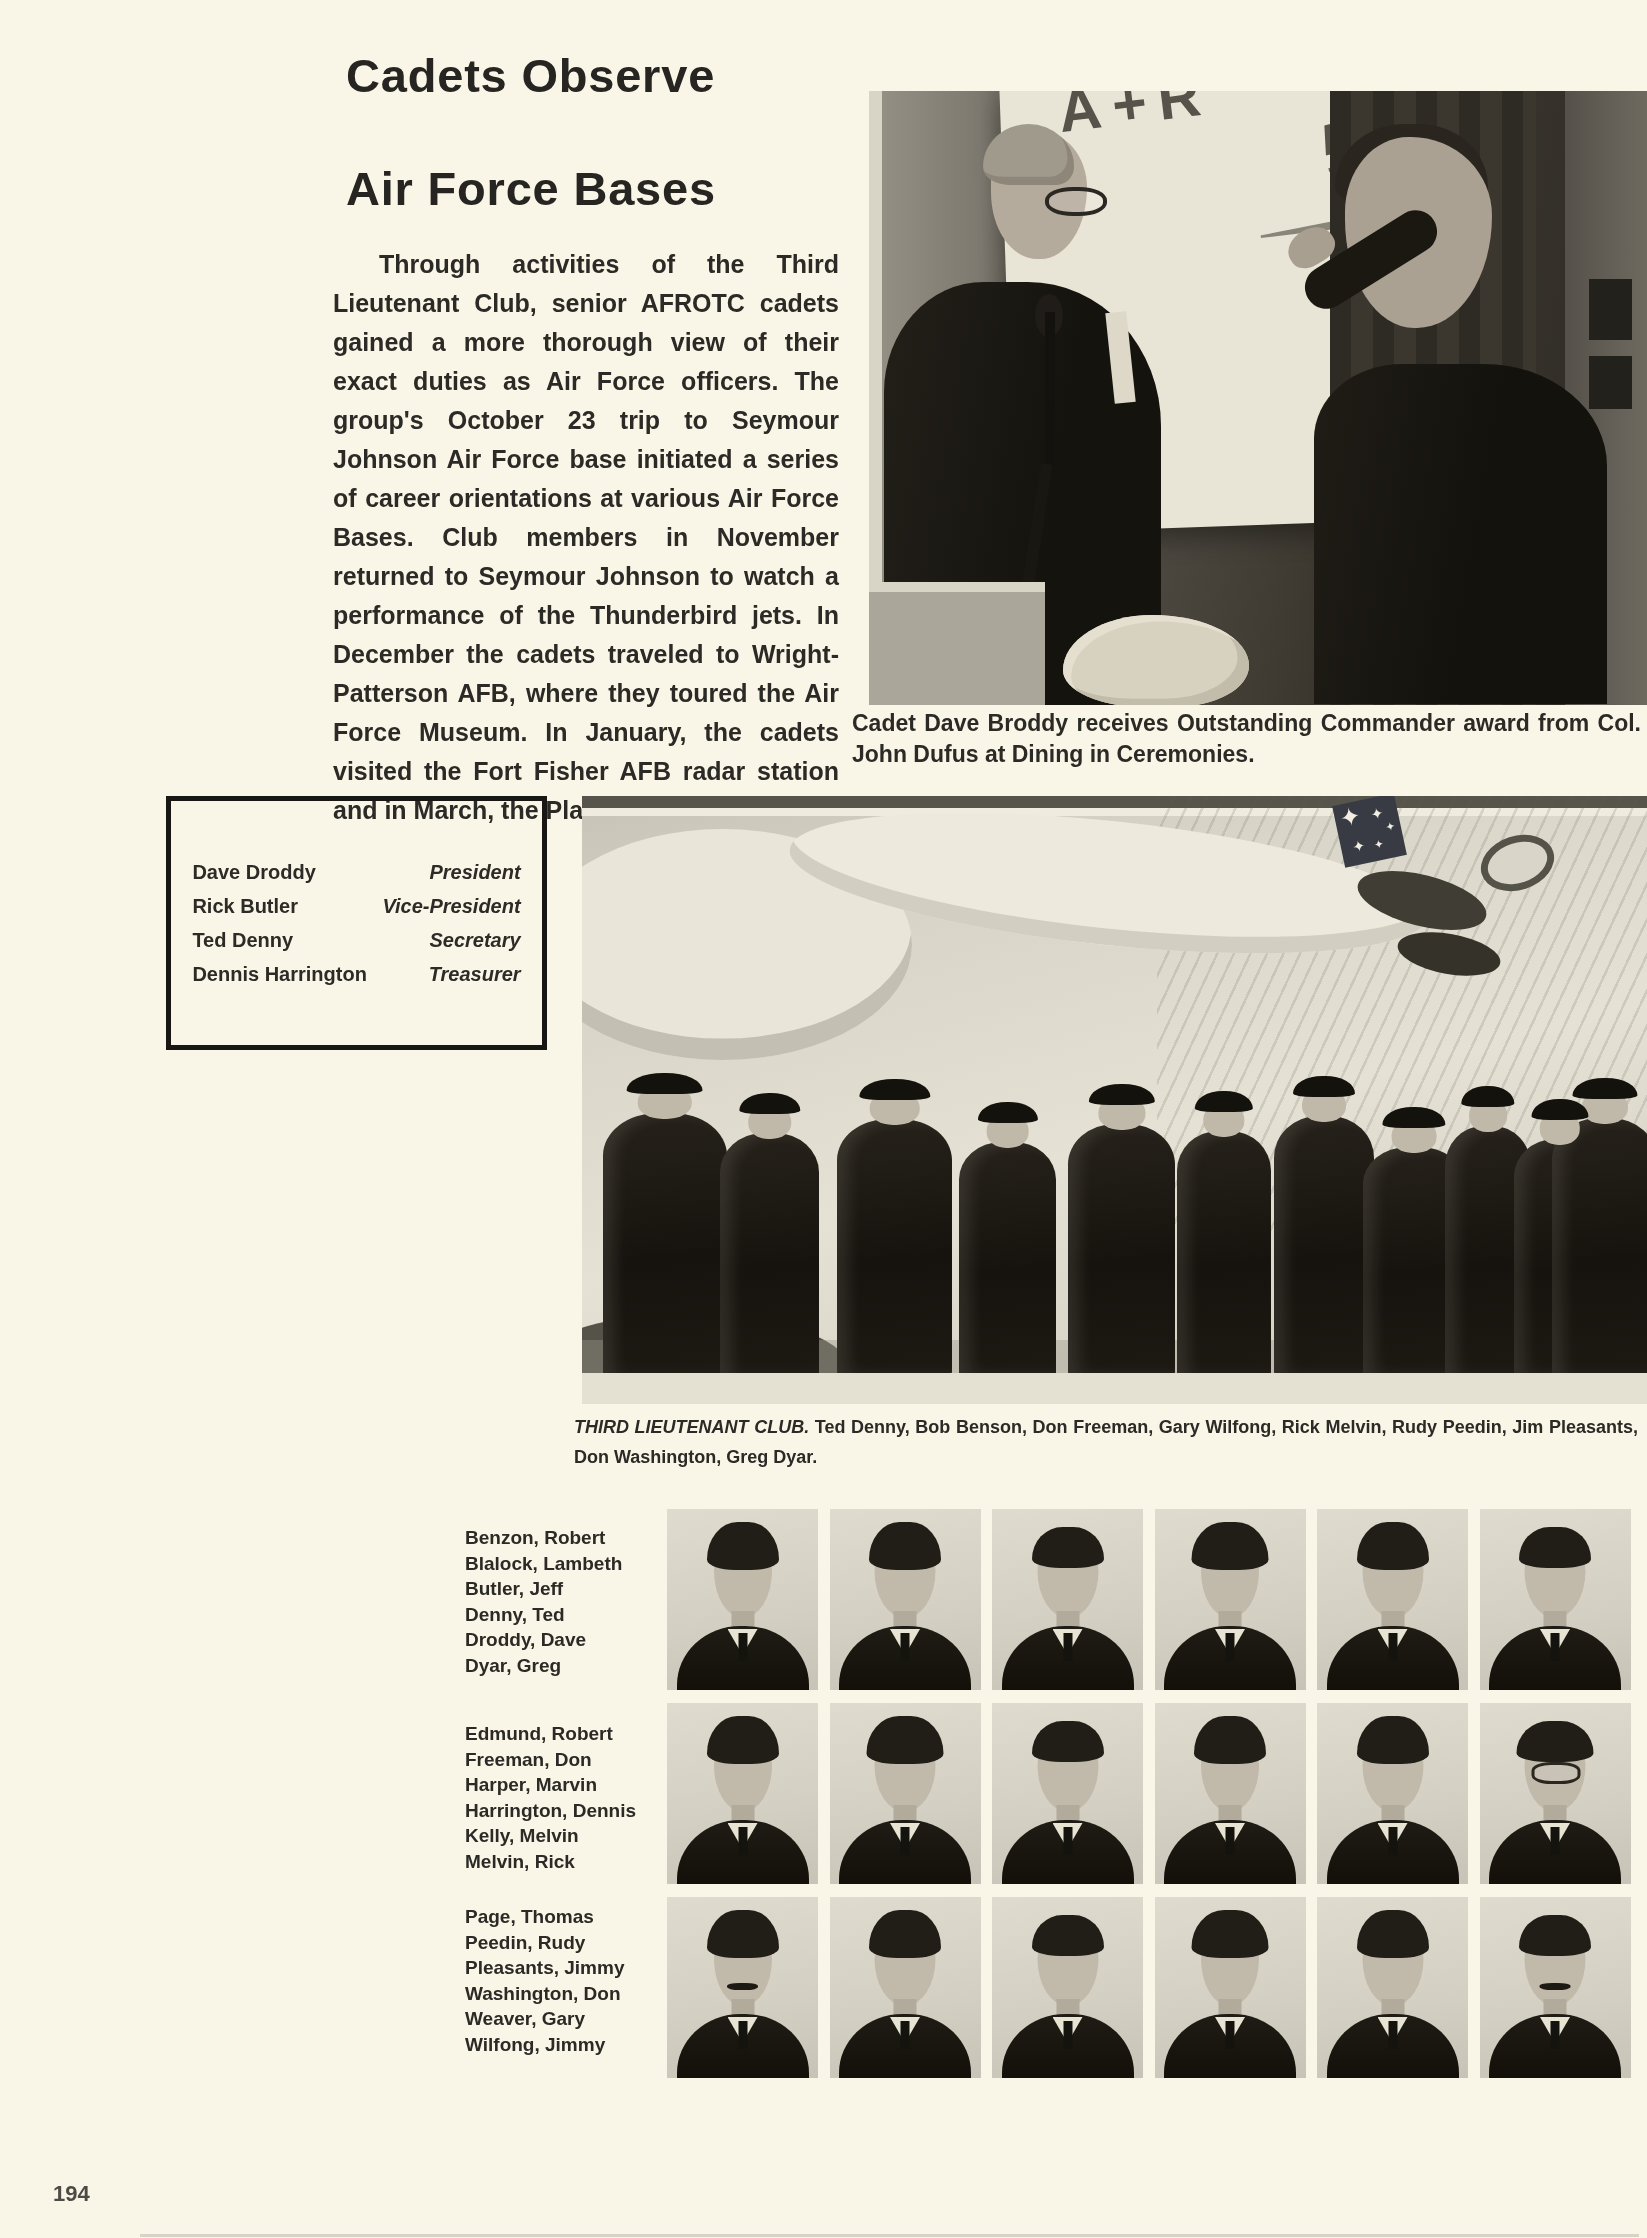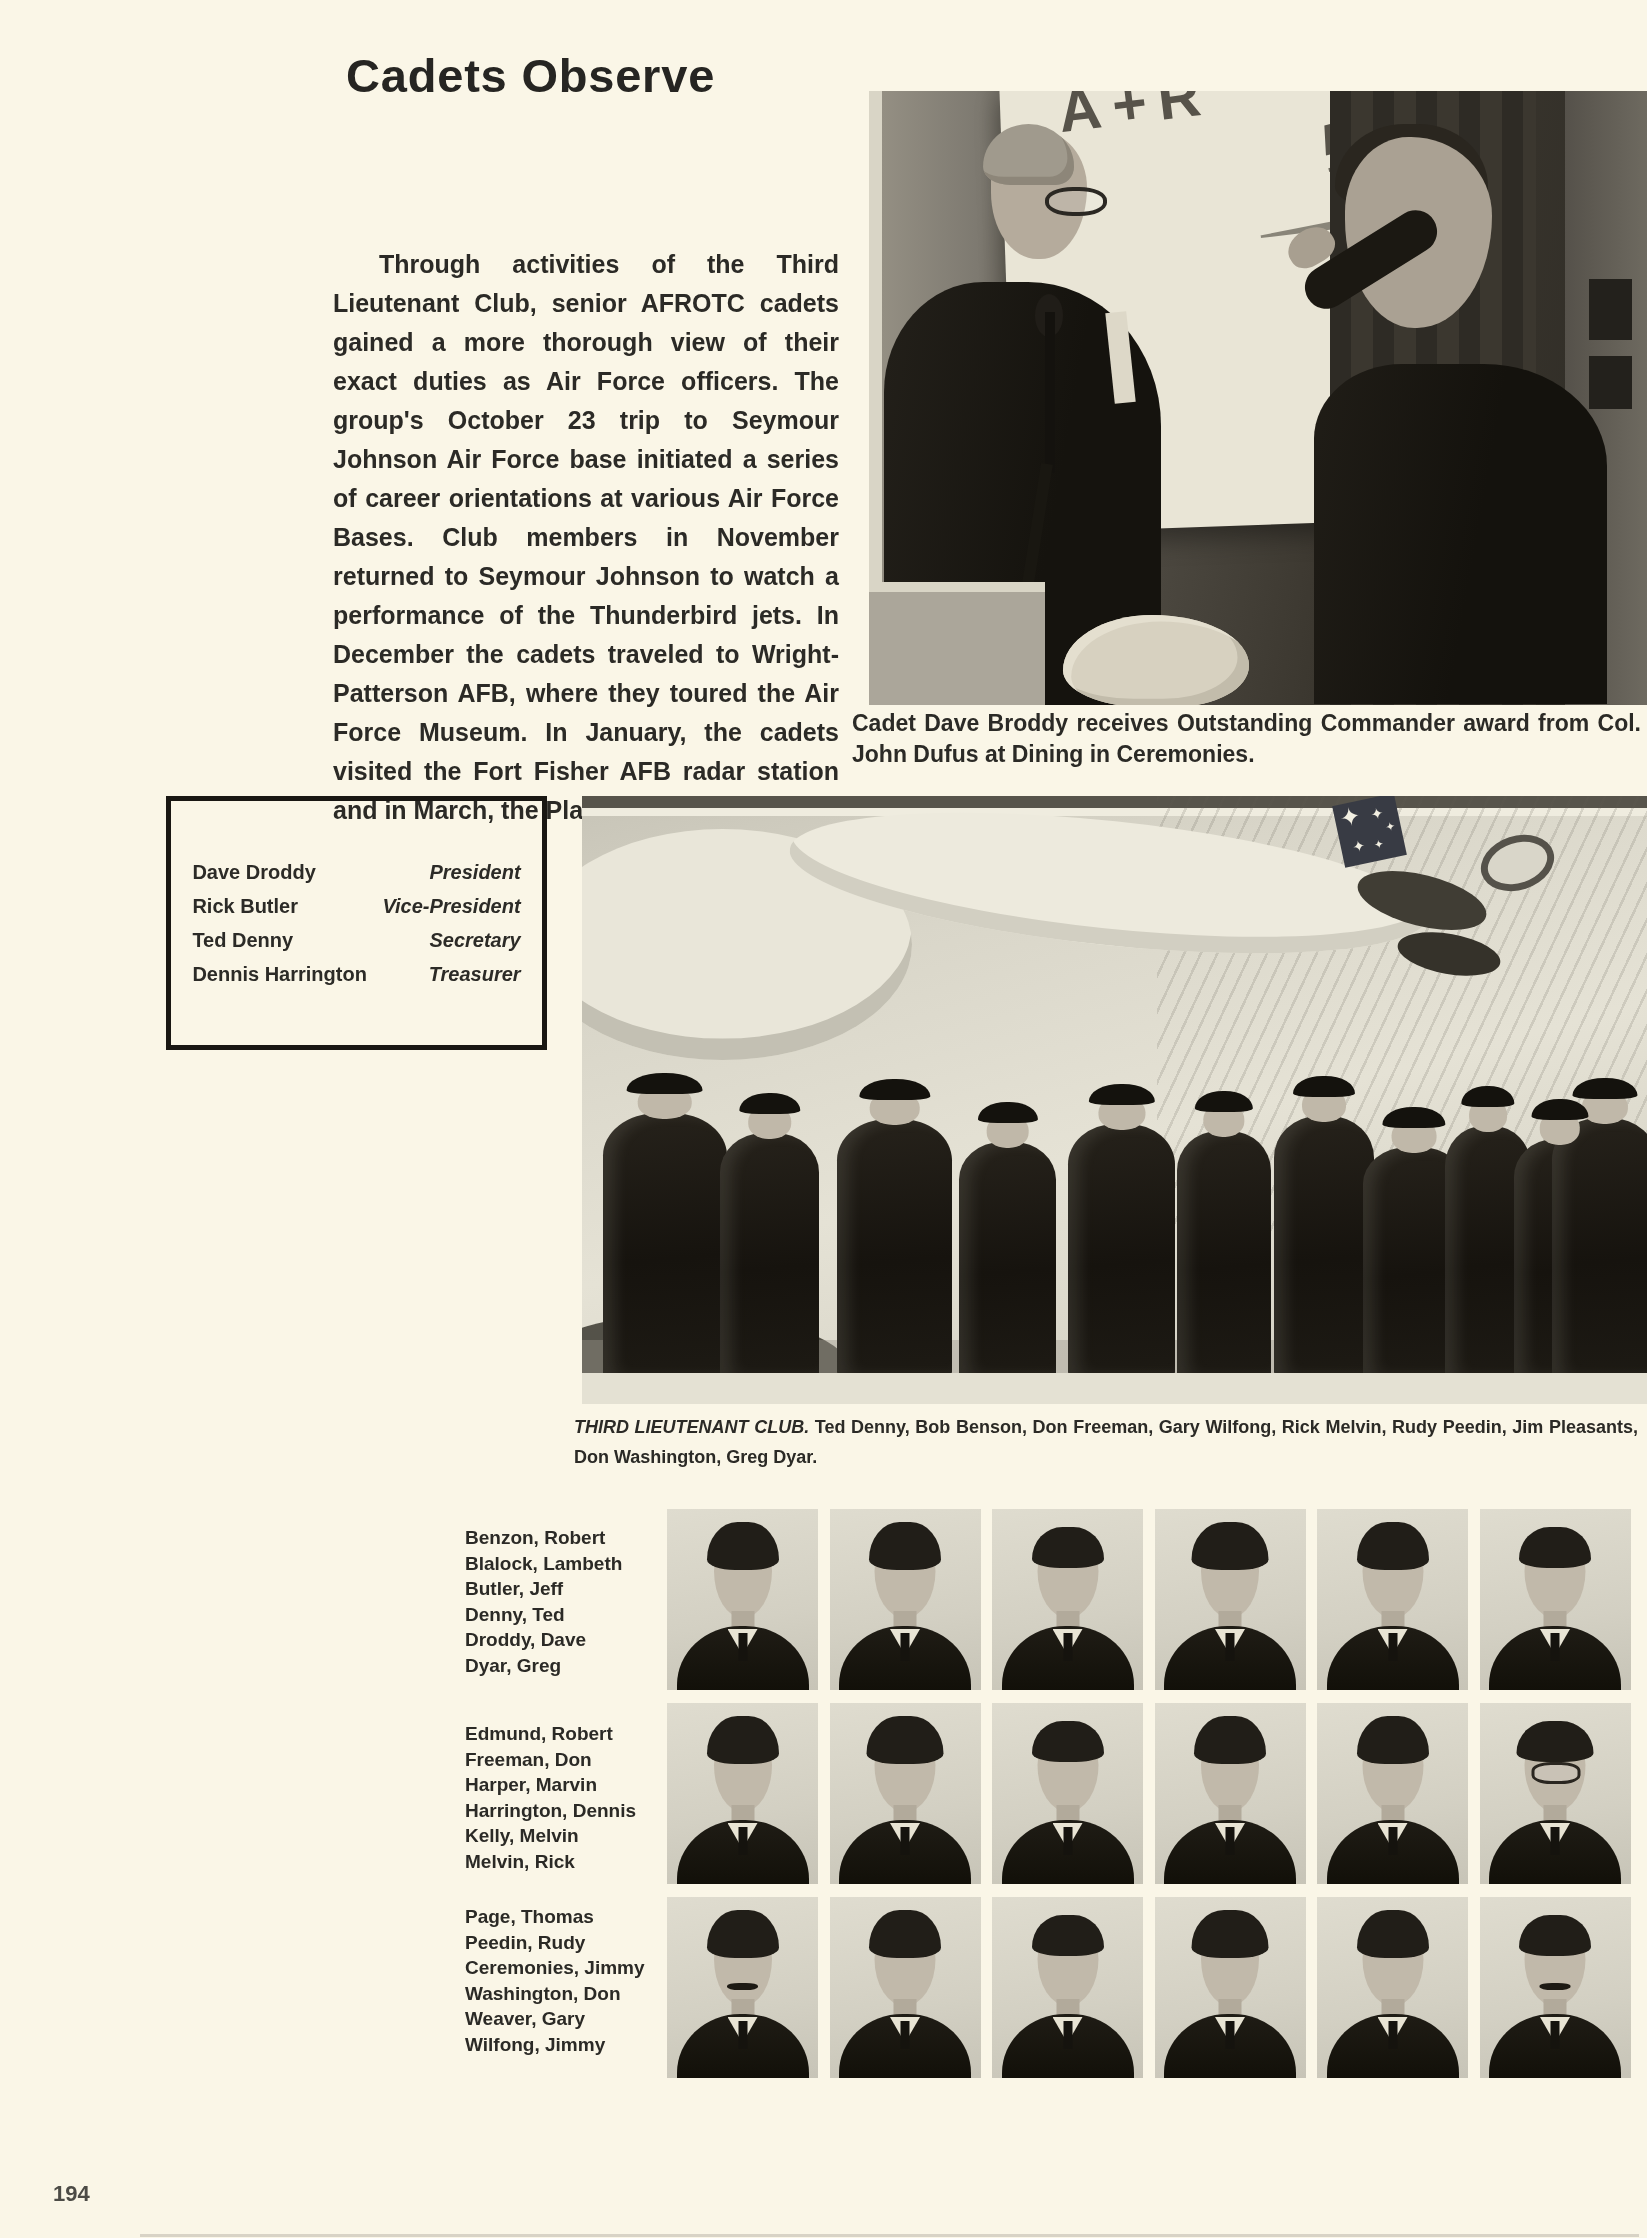--- a/index.html
+++ b/index.html
@@ -152,20 +152,21 @@
   
   .pagenum{position:absolute;left:53px;top:2181px;font-size:22px;font-weight:bold;color:#4c4b46;}
   .bottom-line{position:absolute;left:140px;bottom:2.5px;width:1499px;height:2.5px;background:rgba(60,58,50,.18);}
 </style>
 </head>
 <body>
 
 <div class="page">
 
   <div class="title l1">Cadets Observe</div>
+  <div class="title l2">Air Force Bases</div>
 
   <div class="body-copy">
     <p>Through activities of the Third Lieutenant Club, senior AFROTC cadets gained a more thorough view of their exact duties as Air Force officers. The group's October 23 trip to Seymour Johnson Air Force base initiated a series of career orientations at various Air Force Bases. Club members in November returned to Seymour Johnson to watch a performance of the Thunderbird jets. In December the cadets traveled to Wright-Patterson AFB, where they toured the Air Force Museum. In January, the cadets visited the Fort Fisher AFB radar station and in March, the Planetarium.</p>
   </div>
 
   <div class="award">
     <div class="aw-sliver"></div>
     <div class="aw-wall"></div>
     <div class="aw-banner">
       <div class="t aw-t-top">A+R</div>
@@ -307,21 +308,21 @@
     <span>Benzon, Robert</span>
     <span>Blalock, Lambeth</span>
     <span>Butler, Jeff</span>
     <span>Denny, Ted</span>
     <span>Droddy, Dave</span>
     <span>Dyar, Greg</span>
   </div>
   <div class="roster r3">
     <span>Page, Thomas</span>
     <span>Peedin, Rudy</span>
-    <span>Ceremonies, Jimmy</span>
+    <span>Pleasants, Jimmy</span>
     <span>Washington, Don</span>
     <span>Weaver, Gary</span>
     <span>Wilfong, Jimmy</span>
   </div>
 
   <div class="grid">
     <div class="portrait">
         <div class="face"></div>
         <div class="hair"></div>
         <div class="neck"></div>

